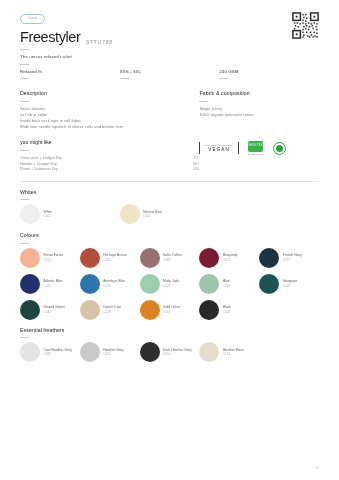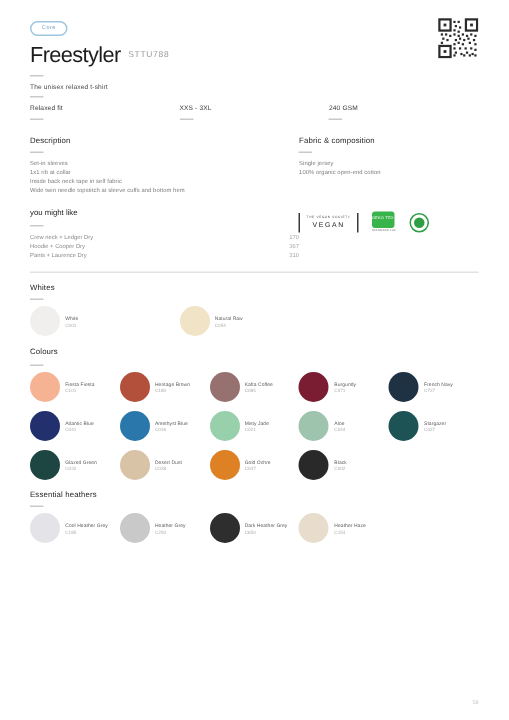--- a/index.html
+++ b/index.html
@@ -17,21 +17,21 @@
     display: inline-block;
     border: 0.5px solid #9fc6e0;
     color: #6f9fc0;
     border-radius: 10px;
     font-size: 3.6px;
     letter-spacing: .35px;
     padding: 2.2px 7px;
     margin-top: 14px;
     line-height: 1;
   }
-  .title-row { display: flex; align-items: center; gap: 5px; margin-top: 5px; }
+  .title-row { display: flex; align-items: flex-end; gap: 5px; margin-top: 5px; }
   .title { font-size: 14.5px; font-weight: 400; letter-spacing: -0.4px; color: #1d1d1d; }
   .style-code { font-size: 5.6px; letter-spacing: .5px; color: #9a9a9a; }
 
   .rule { width: 9px; height: 0.5px; background: #c9c9c9; margin: 4.5px 0; }
   .rule.wide { width: 100%; background: #e2e2e2; }
 
   .tagline { font-size: 4.4px; color: #4a4a4a; letter-spacing: .1px; }
 
   .qr { position: absolute; right: 20px; top: 12px; width: 27px; height: 27px; }
 

